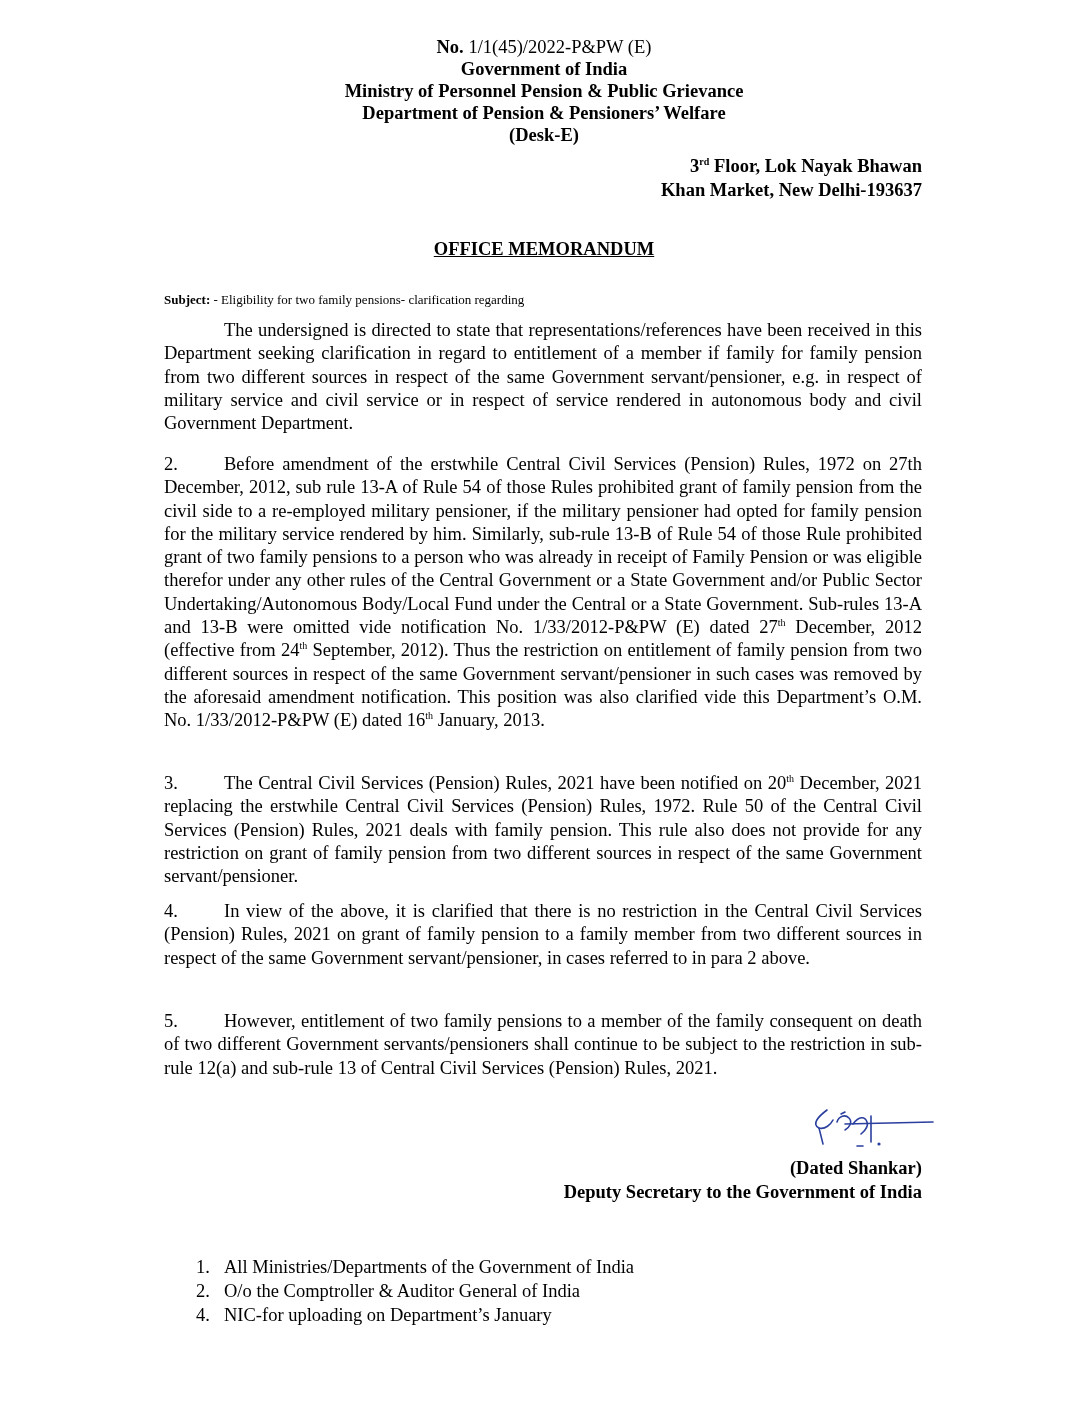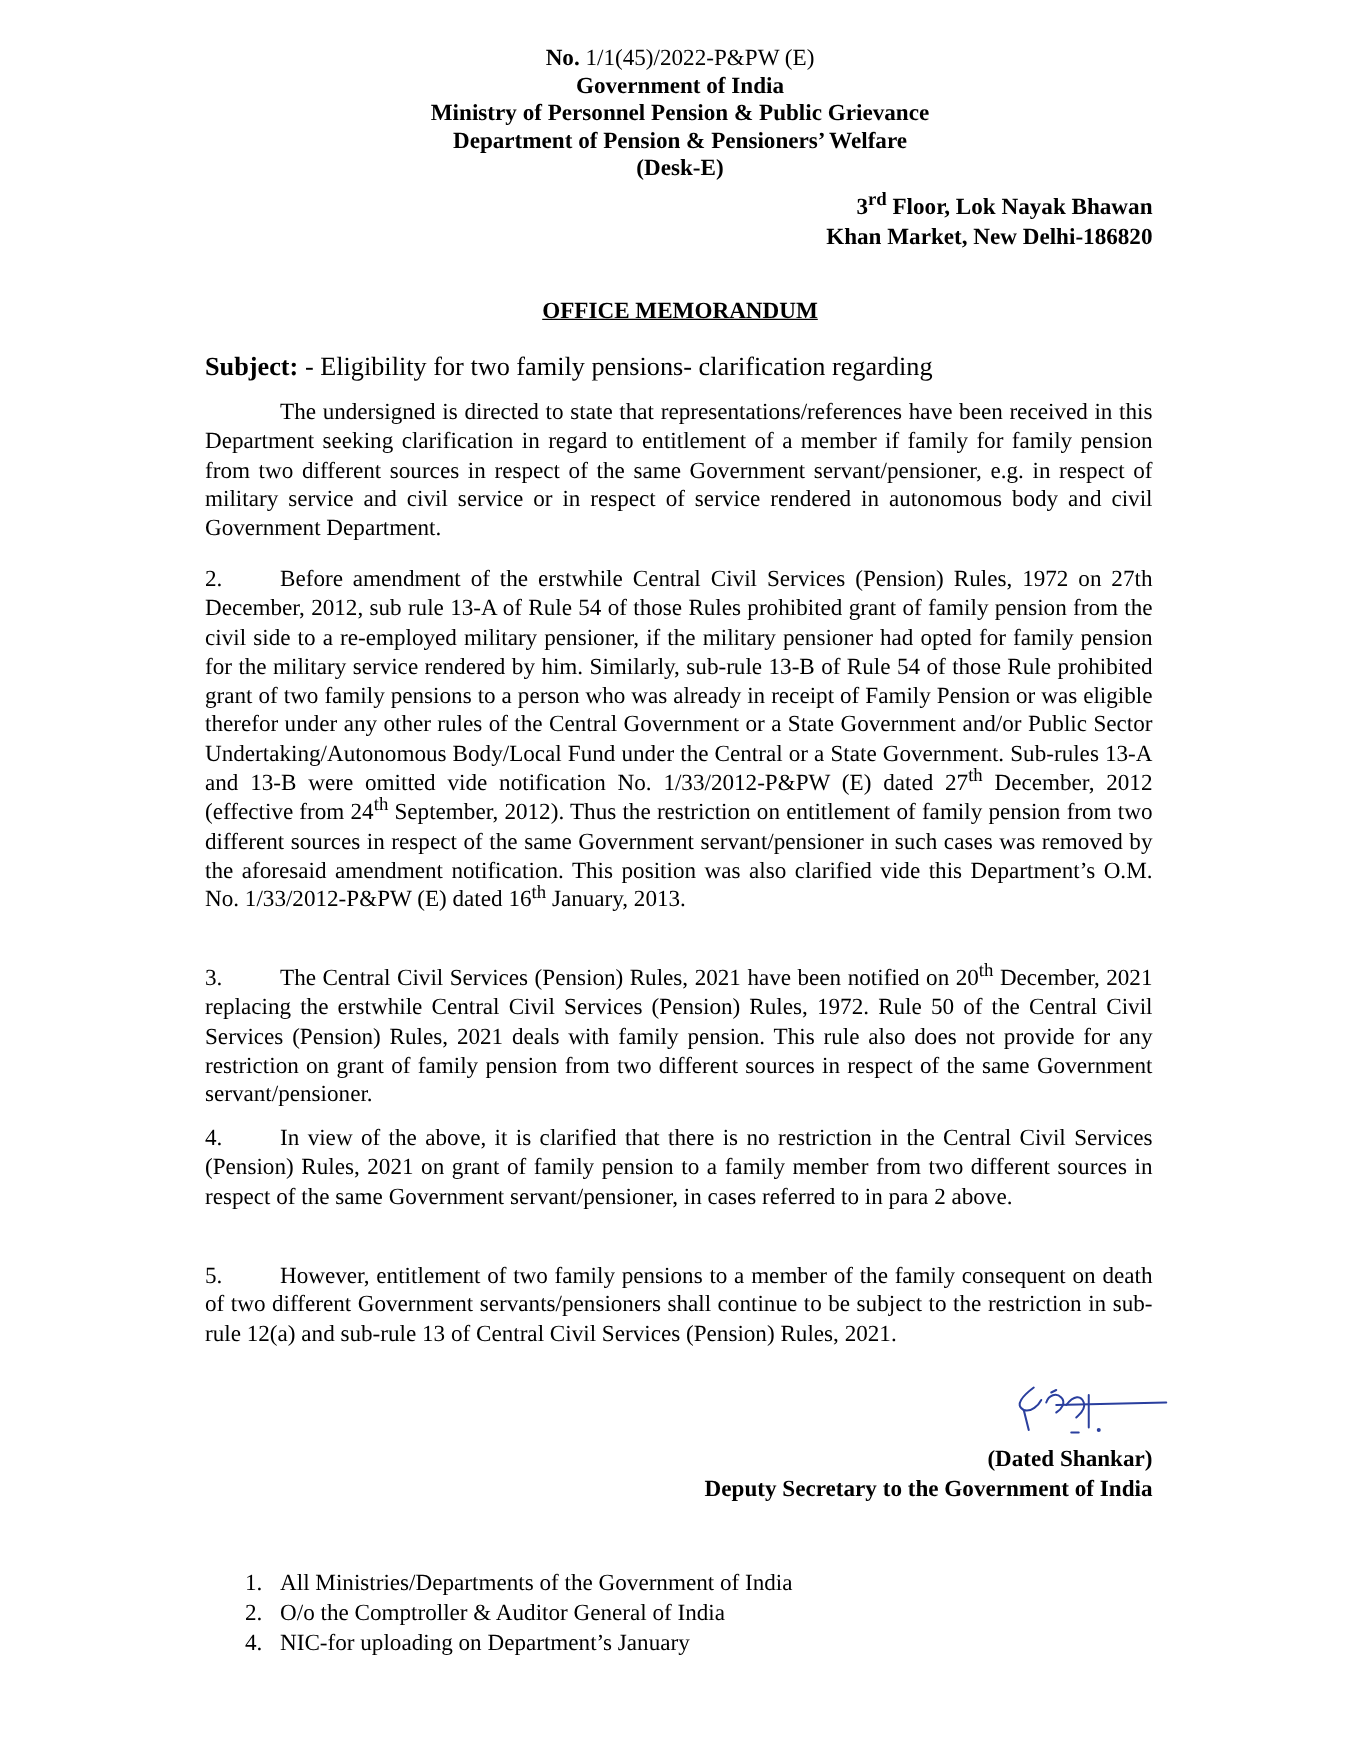--- a/index.html
+++ b/index.html
@@ -7,26 +7,26 @@
       width: 1088px; height: 1408px; position: relative; overflow: hidden;
       font-family: "Liberation Serif", "DejaVu Serif", serif;
       color: #000; font-size: 18.5px;
     }
     .page { position: absolute; left: 0; top: 0; width: 1088px; height: 1064px; }
     .hdr { position: absolute; left: 0; width: 1088px; text-align: center; }
     .hdr .line { display: block; font-weight: bold; font-size: 18.5px; line-height: 22px; }
     .fileno { font-weight: normal; }
     .addr { position: absolute; right: 166px; top: 154px; text-align: right; }
     .addr .line { display: block; font-weight: bold; font-size: 18.5px; line-height: 24px; }
-    sup { font-size: 15px; line-height: 0; vertical-align: 7px; }
+    sup { font-size: 10px; line-height: 0; vertical-align: 7px; }
     .title {
       position: absolute; left: 0; width: 1088px; top: 239px; text-align: center;
       font-weight: bold; text-decoration: underline; font-size: 18.5px;
     }
-    .subject { position: absolute; left: 164px; top: 281px; font-size: 21px; }
+    .subject { position: absolute; left: 164px; top: 292px; font-size: 13px; }
     .subject b { font-weight: bold; }
     .para {
       position: absolute; left: 164px; width: 758px; text-align: justify;
       font-size: 18.5px; line-height: 23.3px; margin: 0;
     }
     .para .num { display: inline-block; width: 60px; }
     .indent { display: inline-block; width: 60px; }
     .sig-img { position: absolute; left: 805px; top: 1102px; width: 130px; height: 50px; }
     .signer { position: absolute; right: 166px; top: 1156px; text-align: right; }
     .signer .line { display: block; font-weight: bold; font-size: 18.5px; line-height: 24px; }
@@ -42,21 +42,21 @@
   <div class="hdr" style="top:36px;">
     <span class="line"><b>No.</b> <span class="fileno">1/1(45)/2022-P&amp;PW (E)</span></span>
     <span class="line">Government of India</span>
     <span class="line">Ministry of Personnel Pension &amp; Public Grievance</span>
     <span class="line">Department of Pension &amp; Pensioners’ Welfare</span>
     <span class="line">(Desk-E)</span>
   </div>
 
   <div class="addr">
     <span class="line"><span>3</span><sup>rd</sup><span> Floor, Lok Nayak Bhawan</span></span>
-    <span class="line">Khan Market, New Delhi-186820</span>
+    <span class="line">Khan Market, New Delhi-193637</span>
   </div>
 
   <div class="title">OFFICE MEMORANDUM</div>
 
   <div class="subject">
     <b>Subject:</b><span> - Eligibility for two family pensions- clarification regarding</span>
   </div>
 
   <p class="para" style="top:319px;"><span class="indent"></span><span>The undersigned is directed to state that representations/references have been received in this Department seeking clarification in regard to entitlement of a member if family for family pension from two different sources in respect of the same Government servant/pensioner, e.g. in respect of military service and civil service or in respect of service rendered in autonomous body and civil Government Department.</span></p>
 

